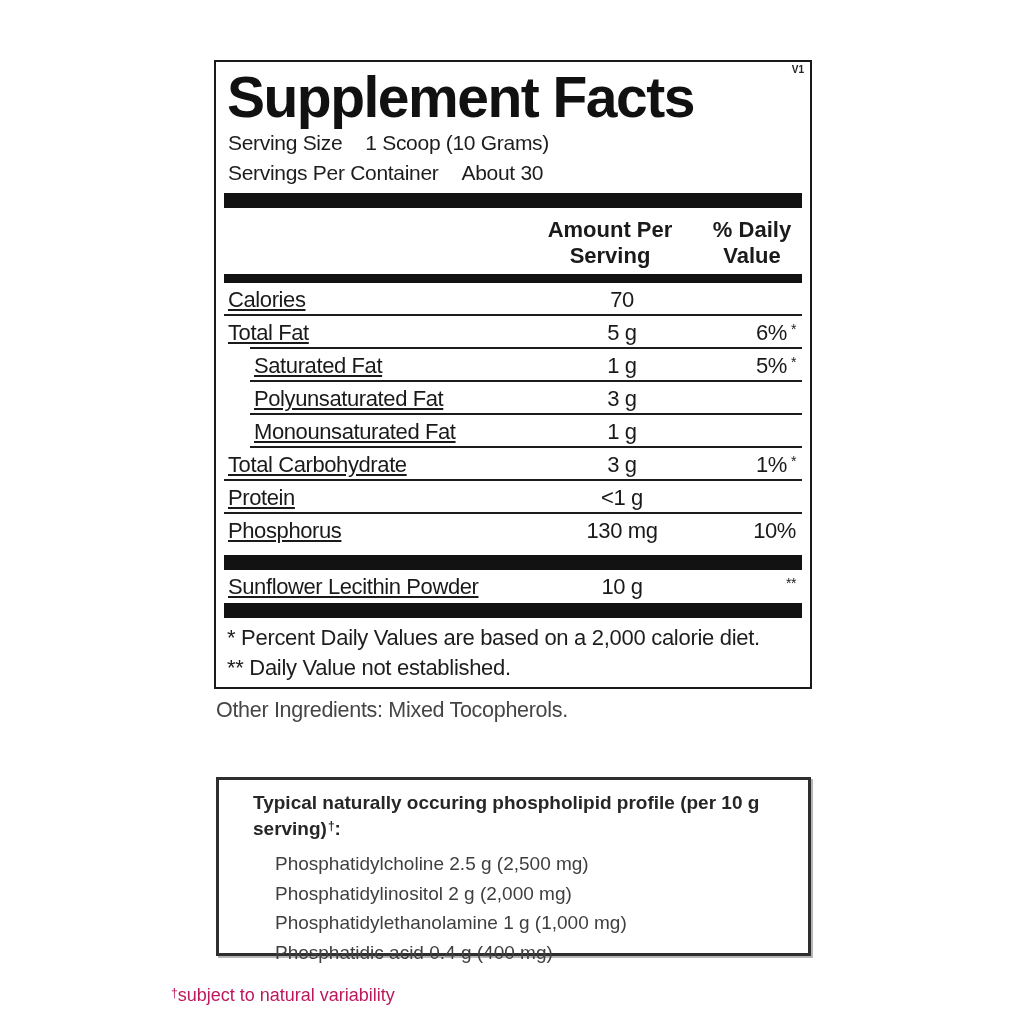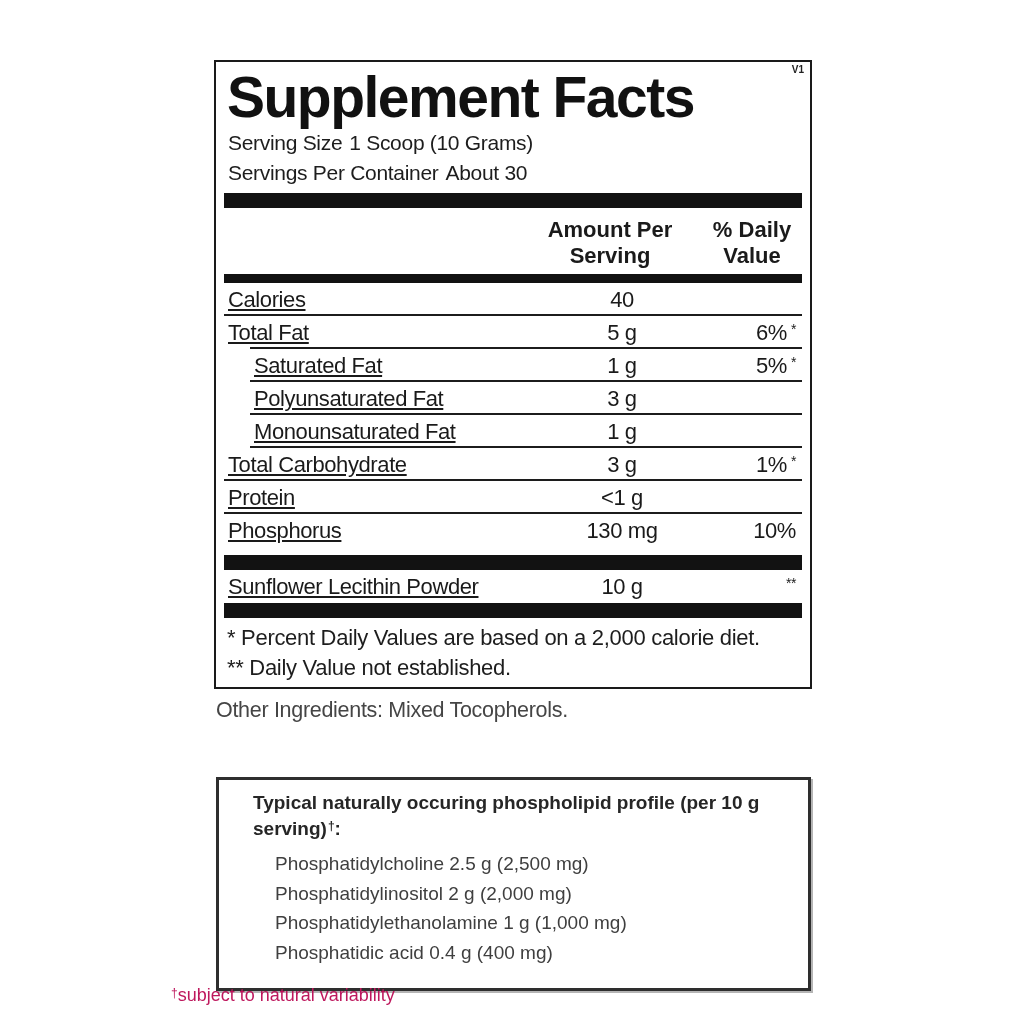--- a/index.html
+++ b/index.html
@@ -11,21 +11,21 @@
   .page{position:relative;width:1028px;height:1028px;background:#fff;overflow:hidden;}
 
   
   .sf-panel{position:absolute;left:214px;top:60px;width:598px;height:629px;
     border:2px solid var(--border);background:#fff;}
   .sf-inner{position:relative;width:100%;height:100%;padding:0 8px;}
   .sf-title{font-size:57px;font-weight:bold;letter-spacing:-1.5px;line-height:62px;
     padding:4px 0 0 3px;color:#111;}
   .version-tag{position:absolute;top:2px;right:6px;font-size:10px;font-weight:bold;color:#222;}
   .serving-line{font-size:21px;letter-spacing:-0.3px;line-height:30px;padding-left:4px;color:#1d1d1d;}
-  .serving-line .val{margin-left:7px;}
+  .serving-line .val{margin-left:23px;}
   .bar{background:var(--bar);}
   .bar-thick{height:15px;}
   .bar-med{height:9px;}
   .bar-m1{margin-top:5px;}
 
   .grid{display:grid;grid-template-columns:1fr 160px 100px;align-items:center;}
   .col-headers{padding:9px 0 5px 0;font-weight:bold;font-size:22px;line-height:26px;gap:12px;}
   .col-headers .amount-h{grid-column:2;text-align:center;white-space:nowrap;}
   .col-headers .dv-h{grid-column:3;text-align:center;white-space:nowrap;}
 
@@ -40,21 +40,21 @@
   .sep-indent .sep{left:26px;}
 
   .bar-above-highlight{margin-top:8px;}
   .footnotes{padding:5px 0 0 3px;font-size:22px;letter-spacing:-0.3px;line-height:30px;color:#1d1d1d;}
 
   
   .other-ingredients{position:absolute;left:216px;top:698px;font-size:21.5px;
     letter-spacing:-0.3px;color:var(--muted);}
 
   
-  .profile-box{position:absolute;left:216px;top:777px;width:595px;height:214px;
+  .profile-box{position:absolute;left:216px;top:777px;width:595px;height:179px;
     border:3px solid #2e2e2e;box-shadow:2px 2px 0 rgba(120,120,120,0.55);background:#fff;
     padding:10px 12px 0 12px;}
   .profile-heading{font-size:19px;font-weight:bold;color:#262626;padding-left:22px;line-height:26px;}
   .profile-heading .mark{font-size:12px;top:-5px;margin-left:1px;}
   .profile-items{padding-left:44px;padding-top:5px;}
   .profile-item{font-size:19px;color:#3f3f3f;line-height:29.5px;}
   .profile-footnote{text-align:left;font-size:18px;color:#be185d;margin-top:18px;margin-left:-60px;}
   .profile-footnote .mark{font-size:12px;top:-4px;margin:0;}
 </style>
 </head>
@@ -87,21 +87,21 @@
           <div>% Daily</div>
           <div>Value</div>
         </div>
       </div>
 
       <div class="bar bar-med"></div>
 
       <div>
           <div class="grid nrow sep-full">
             <div class="cell label">Calories</div>
-            <div class="cell amount">40</div>
+            <div class="cell amount">70</div>
             <div class="cell dv"></div>
             <div class="sep"></div>
           </div>
           <div class="grid nrow sep-indent">
             <div class="cell label">Total Fat</div>
             <div class="cell amount">5 g</div>
             <div class="cell dv">6%<span class="mark">*</span></div>
             <div class="sep"></div>
           </div>
           <div class="grid nrow sep-indent">

